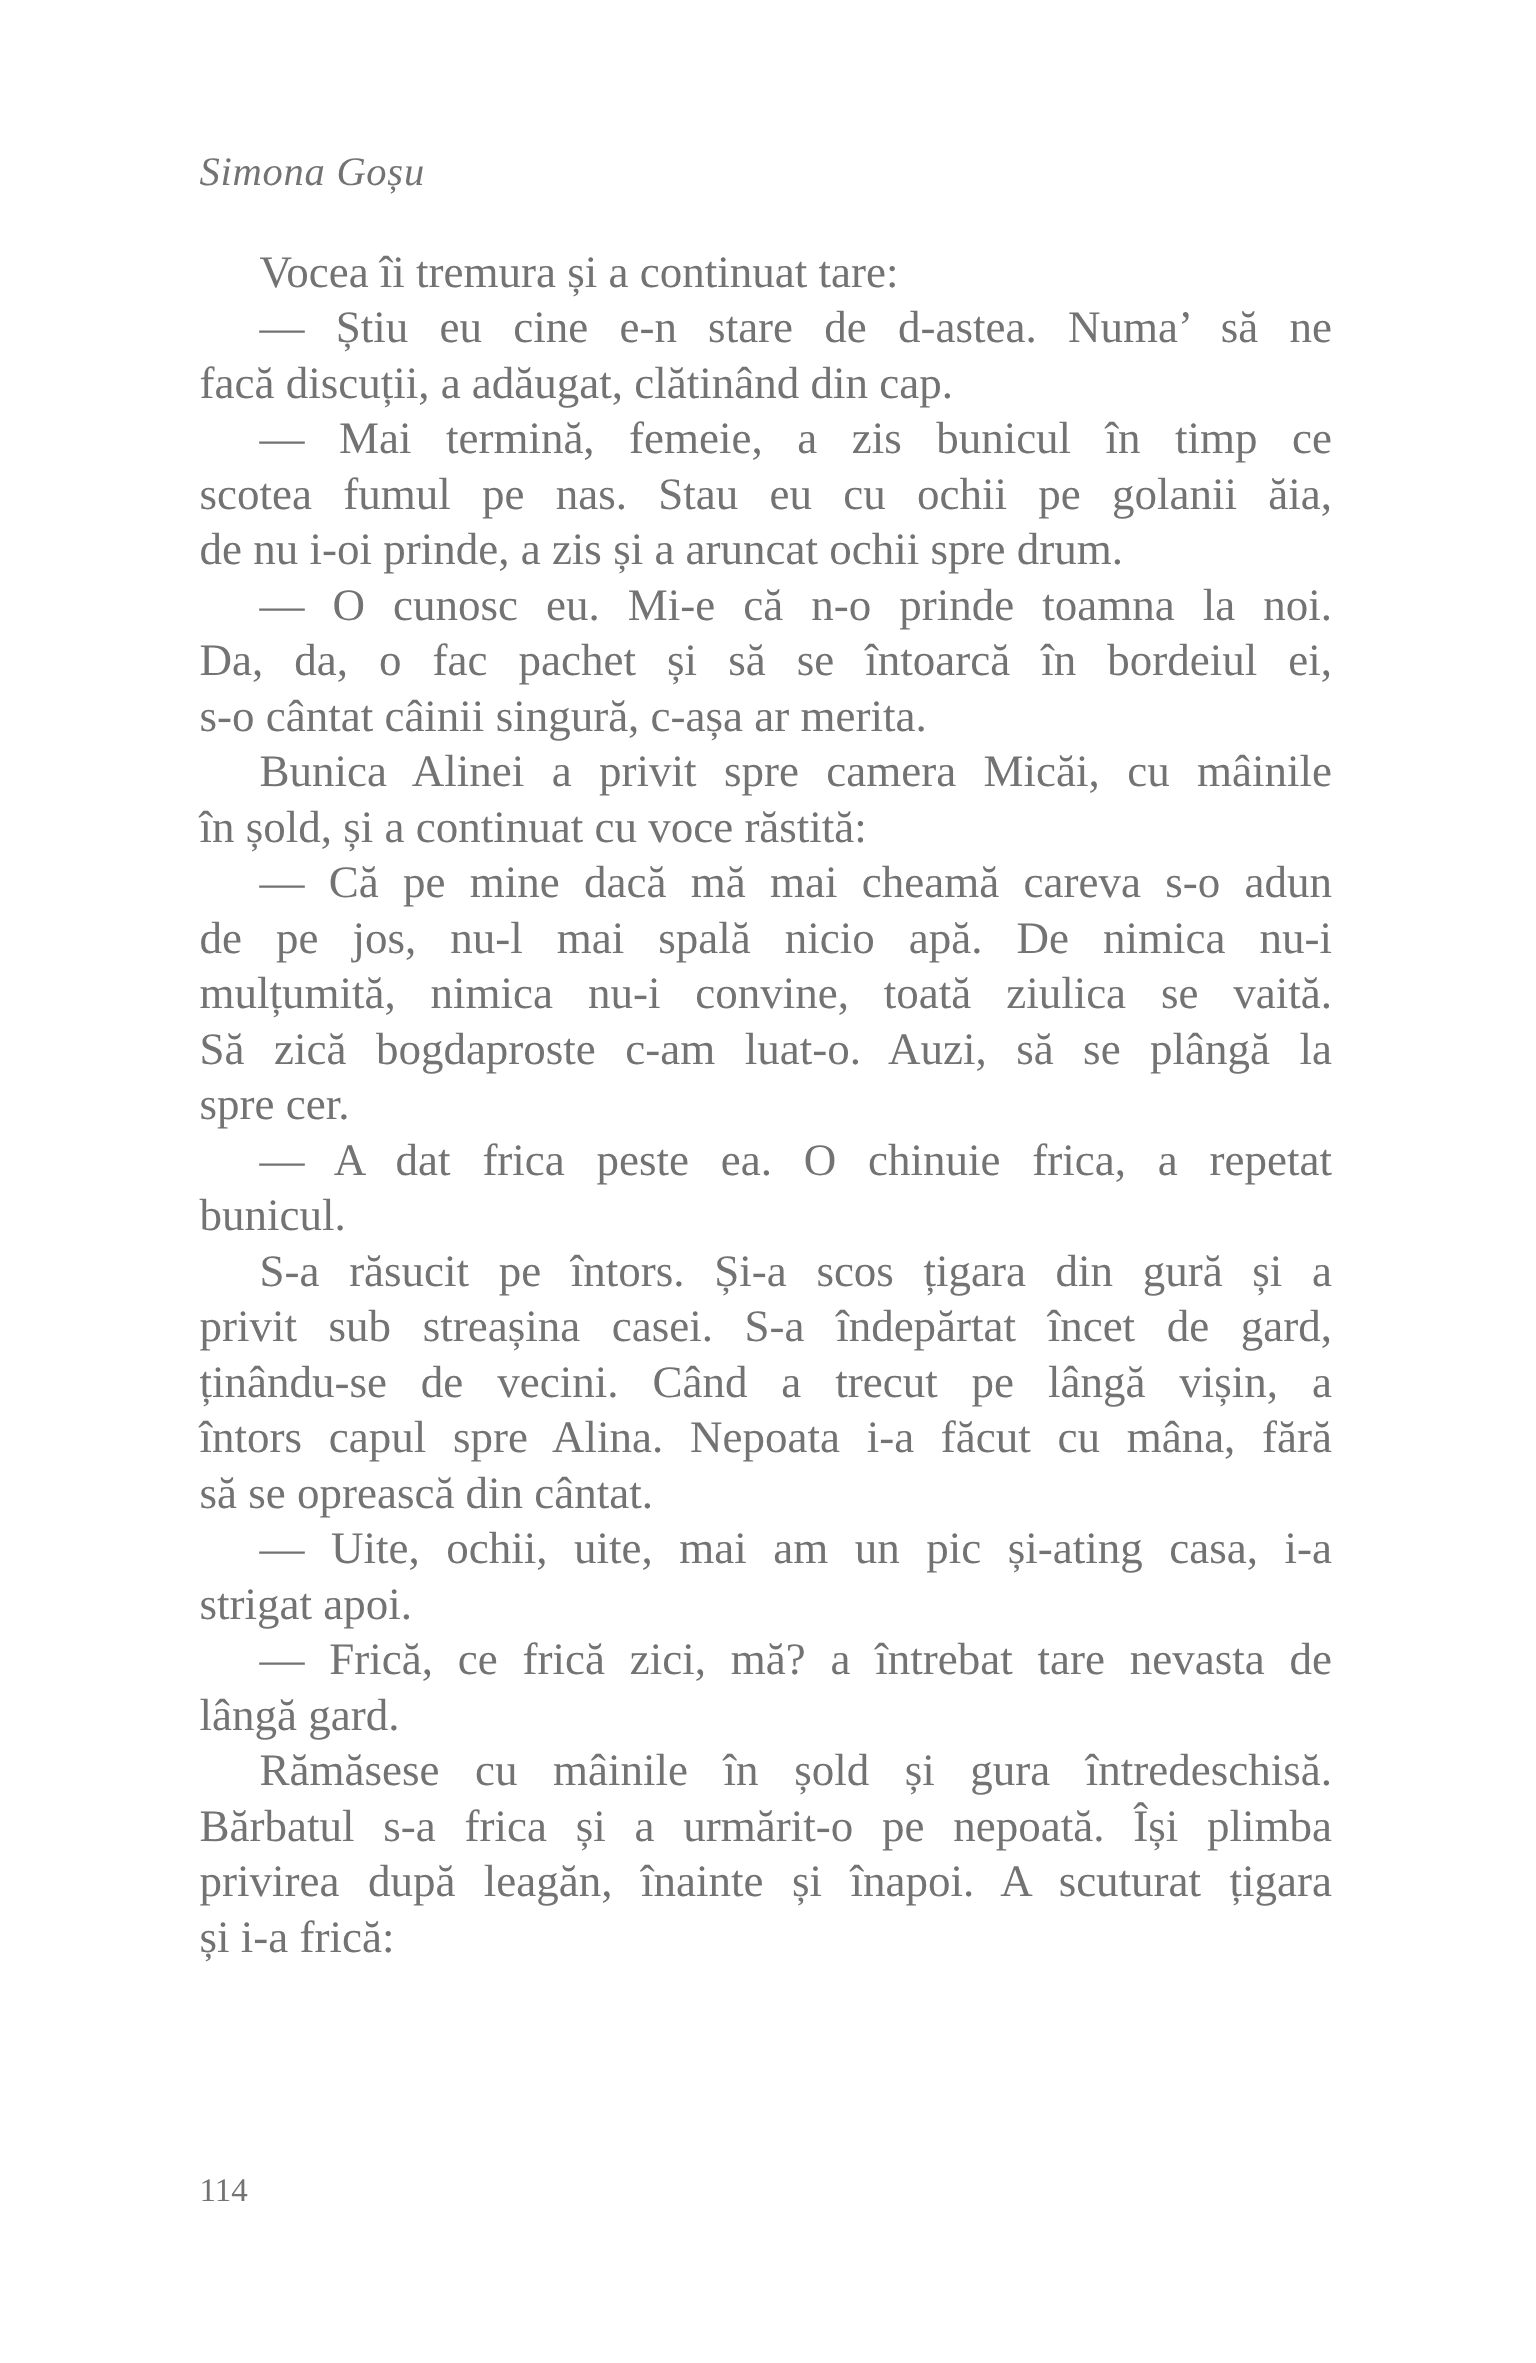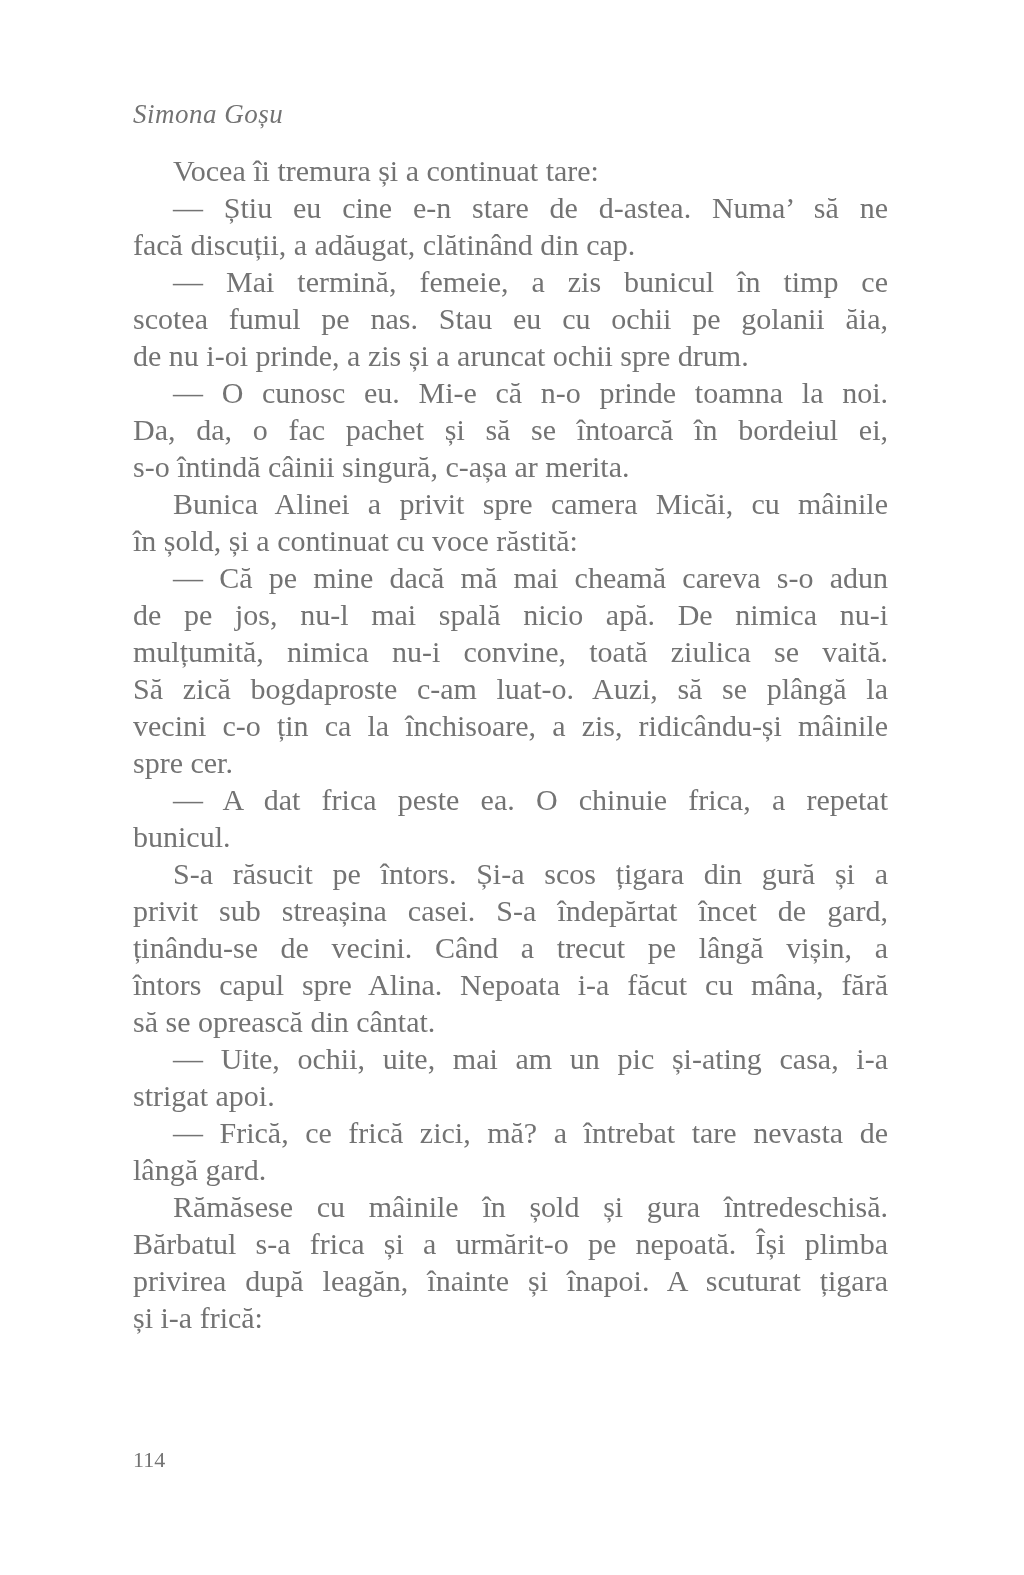--- a/index.html
+++ b/index.html
@@ -20,21 +20,21 @@
     position: absolute;
     left: 133px;
     top: 99px;
     font-size: 27px;
     font-style: italic;
     letter-spacing: 0.5px;
   }
   .body-text {
     position: absolute;
     left: 133px;
-    top: 152px;
+    top: 163px;
     width: 755px;
     font-size: 30px;
     line-height: 37px;
   }
   .paragraph {
     margin: 0;
   }
   .line {
     text-align: justify;
     text-align-last: justify;
@@ -68,32 +68,31 @@
         <div class="line last">facă discuții, a adăugat, clătinând din cap.</div>
       </div>
       <div class="paragraph">
         <div class="line first">— Mai termină, femeie, a zis bunicul în timp ce</div>
         <div class="line">scotea fumul pe nas. Stau eu cu ochii pe golanii ăia,</div>
         <div class="line last">de nu i-oi prinde, a zis și a aruncat ochii spre drum.</div>
       </div>
       <div class="paragraph">
         <div class="line first">— O cunosc eu. Mi-e că n-o prinde toamna la noi.</div>
         <div class="line">Da, da, o fac pachet și să se întoarcă în bordeiul ei,</div>
-        <div class="line last">s-o întindă câinii singură, c-așa ar merita.</div>
+        <div class="line last">s-o cântat câinii singură, c-așa ar merita.</div>
       </div>
       <div class="paragraph">
         <div class="line first">Bunica Alinei a privit spre camera Micăi, cu mâinile</div>
         <div class="line last">în șold, și a continuat cu voce răstită:</div>
       </div>
       <div class="paragraph">
         <div class="line first">— Că pe mine dacă mă mai cheamă careva s-o adun</div>
         <div class="line">de pe jos, nu-l mai spală nicio apă. De nimica nu-i</div>
         <div class="line">mulțumită, nimica nu-i convine, toată ziulica se vaită.</div>
         <div class="line">Să zică bogdaproste c-am luat-o. Auzi, să se plângă la</div>
-        <div class="line">vecini c-o țin ca la închisoare, a zis, ridicându-și mâinile</div>
         <div class="line last">spre cer.</div>
       </div>
       <div class="paragraph">
         <div class="line first">— A dat frica peste ea. O chinuie frica, a repetat</div>
         <div class="line last">bunicul.</div>
       </div>
       <div class="paragraph">
         <div class="line first">S-a răsucit pe întors. Și-a scos țigara din gură și a</div>
         <div class="line">privit sub streașina casei. S-a îndepărtat încet de gard,</div>
         <div class="line">ținându-se de vecini. Când a trecut pe lângă vișin, a</div>

